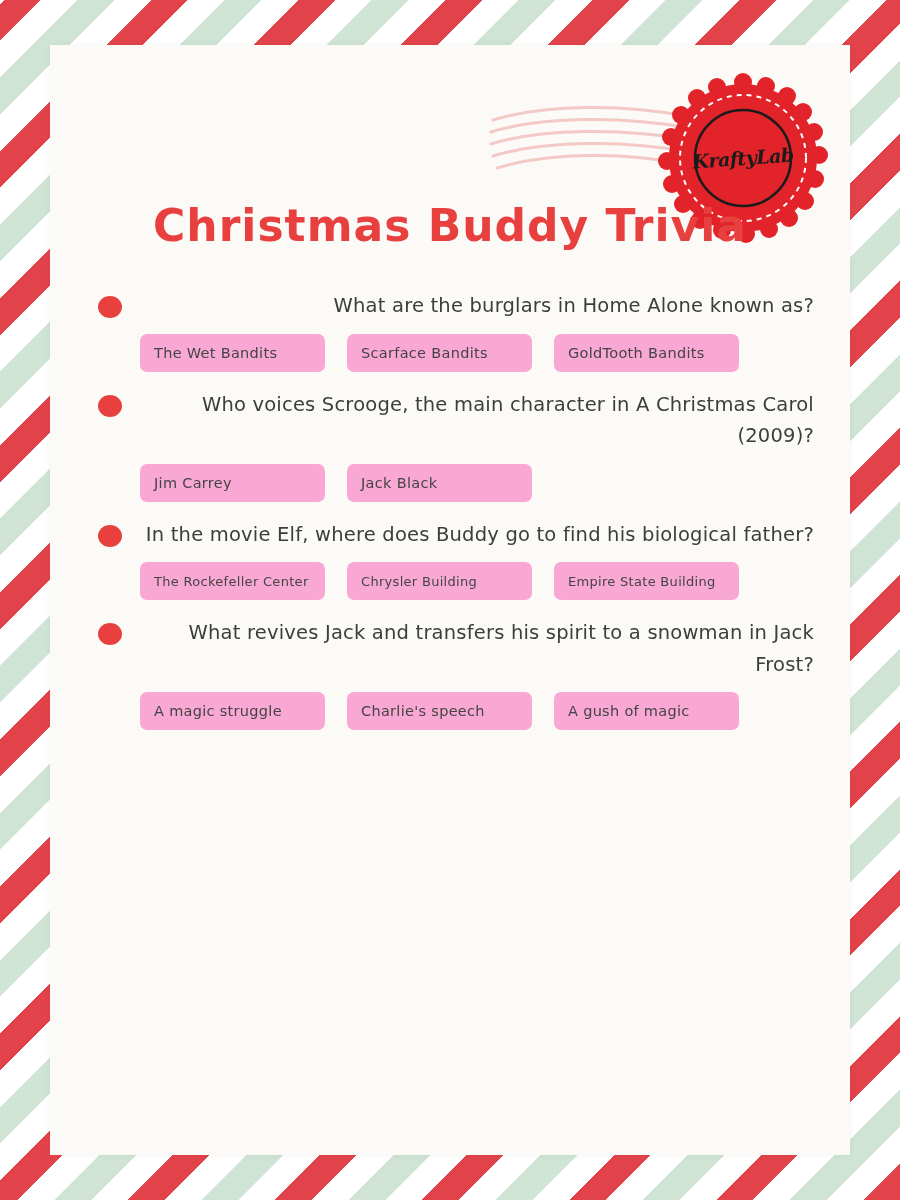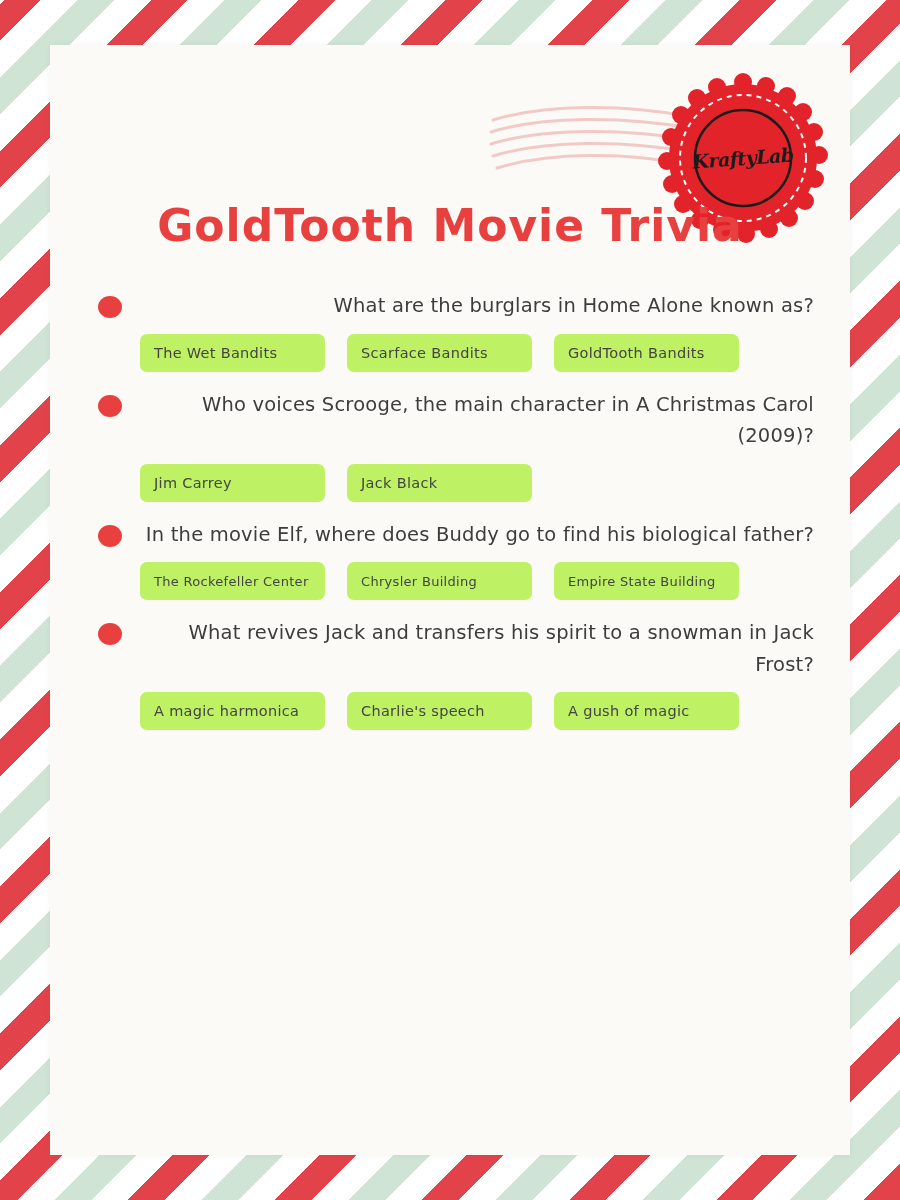--- a/index.html
+++ b/index.html
@@ -121,21 +121,21 @@
     padding-right: 6px;
     text-align: right;
   }
   .answers {
     margin-left: 50px;
     margin-top: 12px;
     display: flex;
     gap: 22px;
   }
   .answer {
-    background: #bef264;
+    background: #f9a8d4;
     border-radius: 7px;
     height: 38px;
     width: 185px;
     display: flex;
     align-items: center;
     padding-left: 14px;
     box-sizing: border-box;
     color: #444444;
     font-size: 14.5px;
     font-family: "DejaVu Sans", sans-serif;
@@ -190,21 +190,21 @@
             </g>
             <circle cx="0" cy="0" r="74" fill="#e2232a"></circle>
             <circle cx="0" cy="0" r="63" fill="none" stroke="#ffffff" stroke-width="2" stroke-dasharray="5 5"></circle>
             <circle cx="0" cy="0" r="48" fill="none" stroke="#1b1b1b" stroke-width="2.5"></circle>
           </g>
         </svg>
         <div class="seal-text">KraftyLab</div>
       </div>
     </div>
 
-    <div class="title">GoldTooth Movie Trivia</div>
+    <div class="title">Christmas Buddy Trivia</div>
 
     <div class="quiz">
 
       <div class="question-block">
         <div class="bullet"></div>
         <div class="q-text">What are the burglars in Home Alone known as?</div>
         <div class="answers">
           <div class="answer">The Wet Bandits</div>
           <div class="answer">Scarface Bandits</div>
           <div class="answer">GoldTooth Bandits</div>
@@ -228,21 +228,21 @@
           <div class="answer small">The Rockefeller Center</div>
           <div class="answer small">Chrysler Building</div>
           <div class="answer small">Empire State Building</div>
         </div>
       </div>
 
       <div class="question-block">
         <div class="bullet"></div>
         <div class="q-text">What revives Jack and transfers his spirit to a snowman in Jack Frost?</div>
         <div class="answers">
-          <div class="answer">A magic harmonica</div>
+          <div class="answer">A magic struggle</div>
           <div class="answer">Charlie's speech</div>
           <div class="answer">A gush of magic</div>
         </div>
       </div>
 
     </div>
   </div>
 </div>
 
 </body></html>

